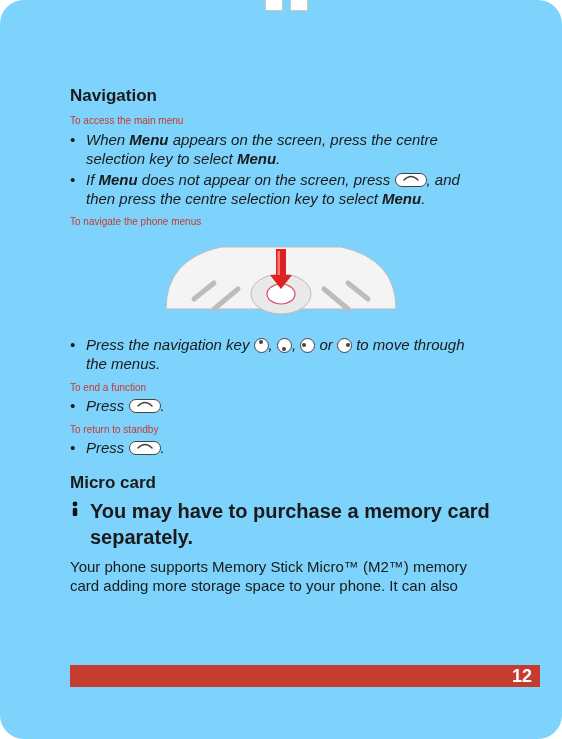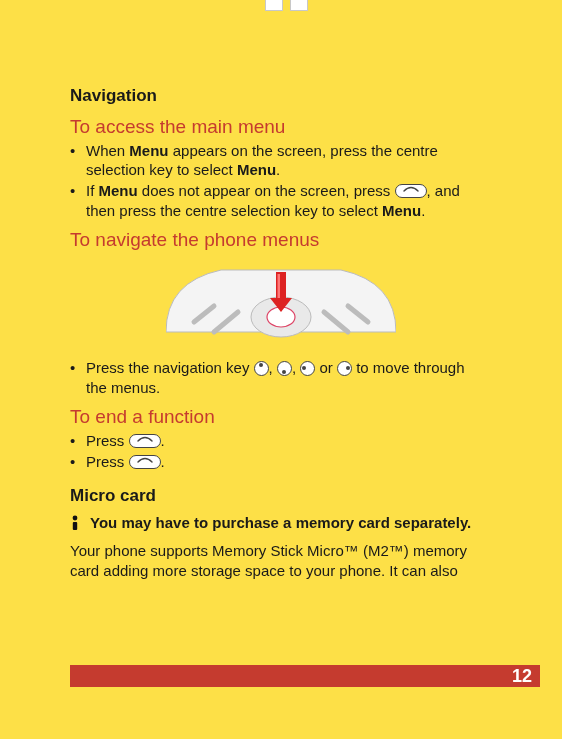--- a/index.html
+++ b/index.html
@@ -6,27 +6,28 @@
     --page-w:562px; --page-h:739px;
     --accent:#c53b2f;
     --text:#1a1a1a;
     --light:#f6f6f6;
   }
   html,body{margin:0;padding:0;background:#fff;}
   .page{
     position:relative;
     width:var(--page-w);
     height:var(--page-h);
-    background:#fde047;
+    background:#7dd3fc;
     font-family:"Helvetica Neue",Arial,sans-serif;
     color:var(--text);
     font-size:15px;
     line-height:1.28;
     overflow:hidden;
     box-sizing:border-box;
+    border-radius:24px;
   }
   
   .crop-tab{
     position:absolute;
     top:0;
     height:10px;
     width:16px;
     border:1px solid #c8c8c8;
     border-top:none;
     background:#fff;
@@ -43,33 +44,34 @@
   h2{
     font-size:17px;
     font-weight:600;
     margin:0 0 6px 0;
   }
   h2.section{
     margin-top:14px;
   }
   .sub{
     color:var(--accent);
-    font-size:19px;
+    font-size:10px;
     margin:8px 0 2px 0;
     font-weight:400;
   }
   ul{
     list-style:none;
     padding:0;
     margin:0 0 0 0;
   }
   ul.bullets>li{
     position:relative;
     padding-left:16px;
     margin:0 4px 2px 0;
+    font-style:italic;
   }
   ul.bullets>li::before{
     content:"•";
     position:absolute;
     left:0;
     top:0;
   }
   b{font-weight:700;}
   
   .kbtn{
@@ -120,21 +122,21 @@
     gap:8px;
     margin:4px 0 6px 0;
   }
   .note-row .info-icon{
     width:12px;
     flex:0 0 12px;
     padding-top:2px;
   }
   .note-row .info-text{
     font-weight:700;
-    font-size:15px;
+    font-size:20px;
   }
   .footer-strip{
     position:absolute;
     left:70px;
     right:22px;
     bottom:52px;
     height:22px;
     background:var(--accent);
   }
   .footer-strip .pg{
@@ -217,20 +219,21 @@
       <li>
         <span>Press </span>
         <span class="kbtn wide" aria-label="end-call key">
           <svg width="18" height="10" viewBox="0 0 18 10">
               <path d="M2 6 Q9 -1 16 6" stroke="#444" stroke-width="1.4" fill="none" stroke-linecap="round"></path>
             </svg>
         </span><span>.</span>
       </li>
     </ul>
 
+    <div class="sub">To return to standby</div>
     <ul class="bullets">
       <li>
         <span>Press </span>
         <span class="kbtn wide" aria-label="end-call key">
           <svg width="18" height="10" viewBox="0 0 18 10">
               <path d="M2 6 Q9 -1 16 6" stroke="#444" stroke-width="1.4" fill="none" stroke-linecap="round"></path>
             </svg>
         </span><span>.</span>
       </li>
     </ul>

